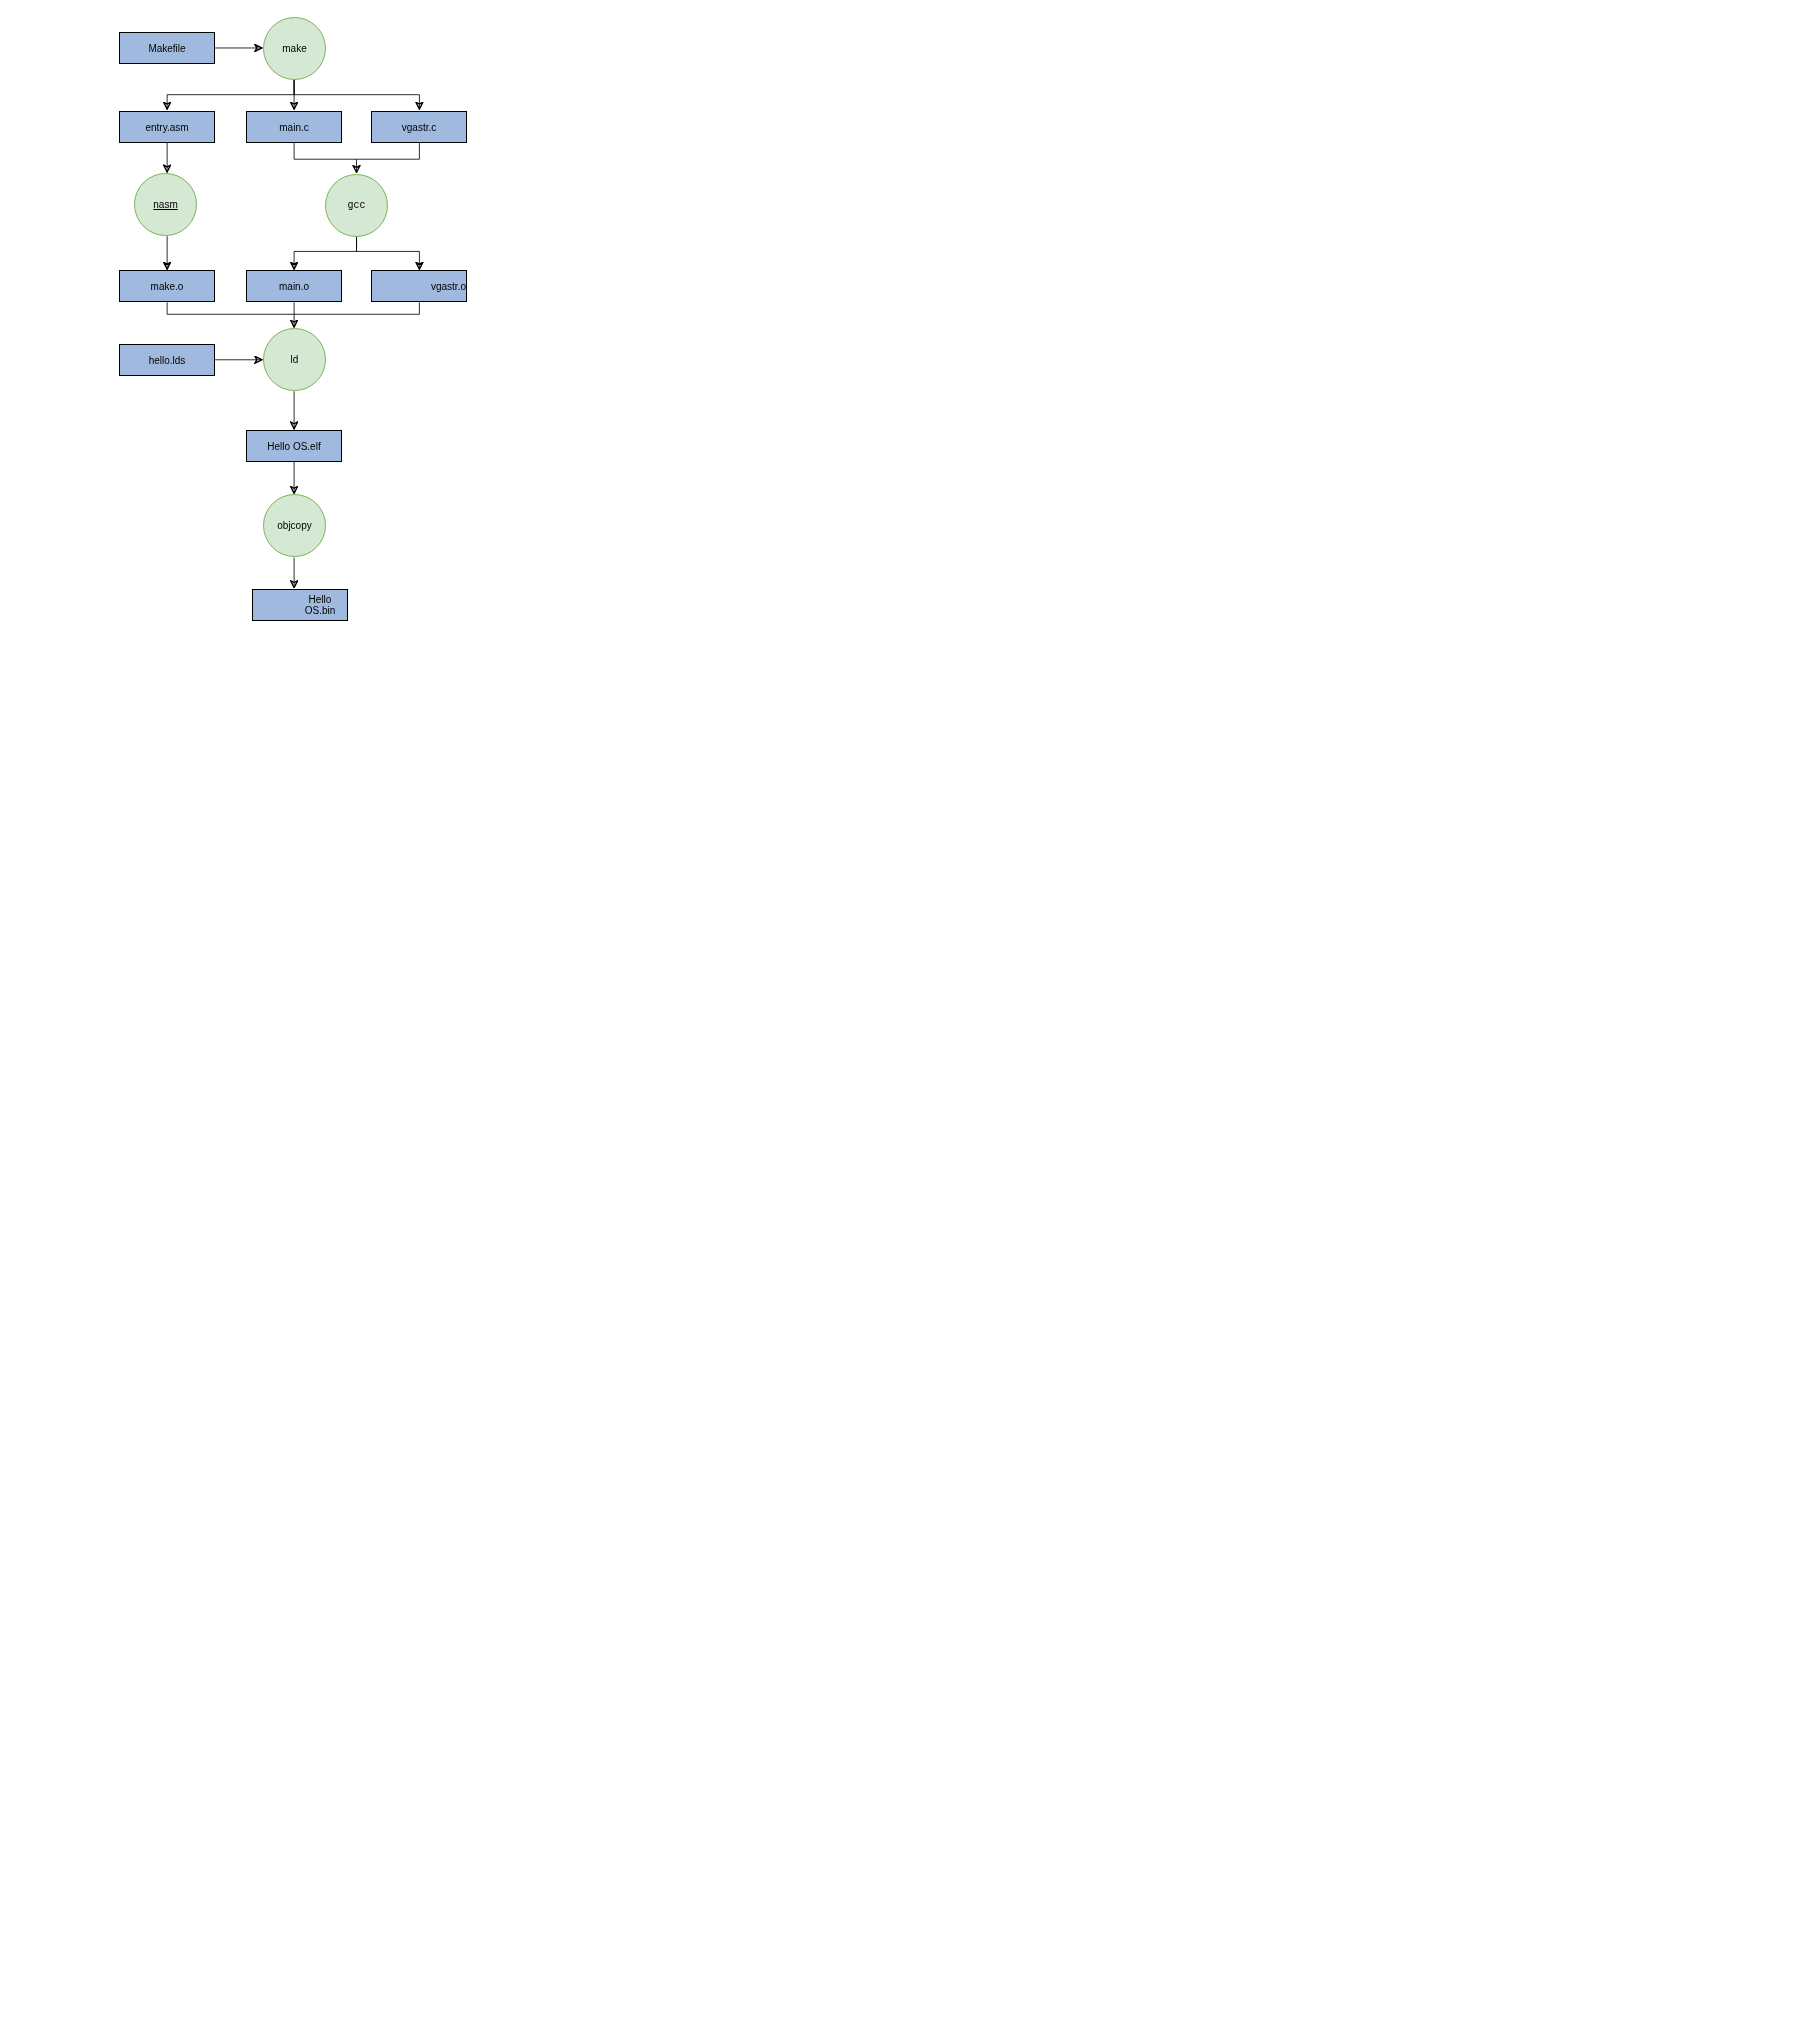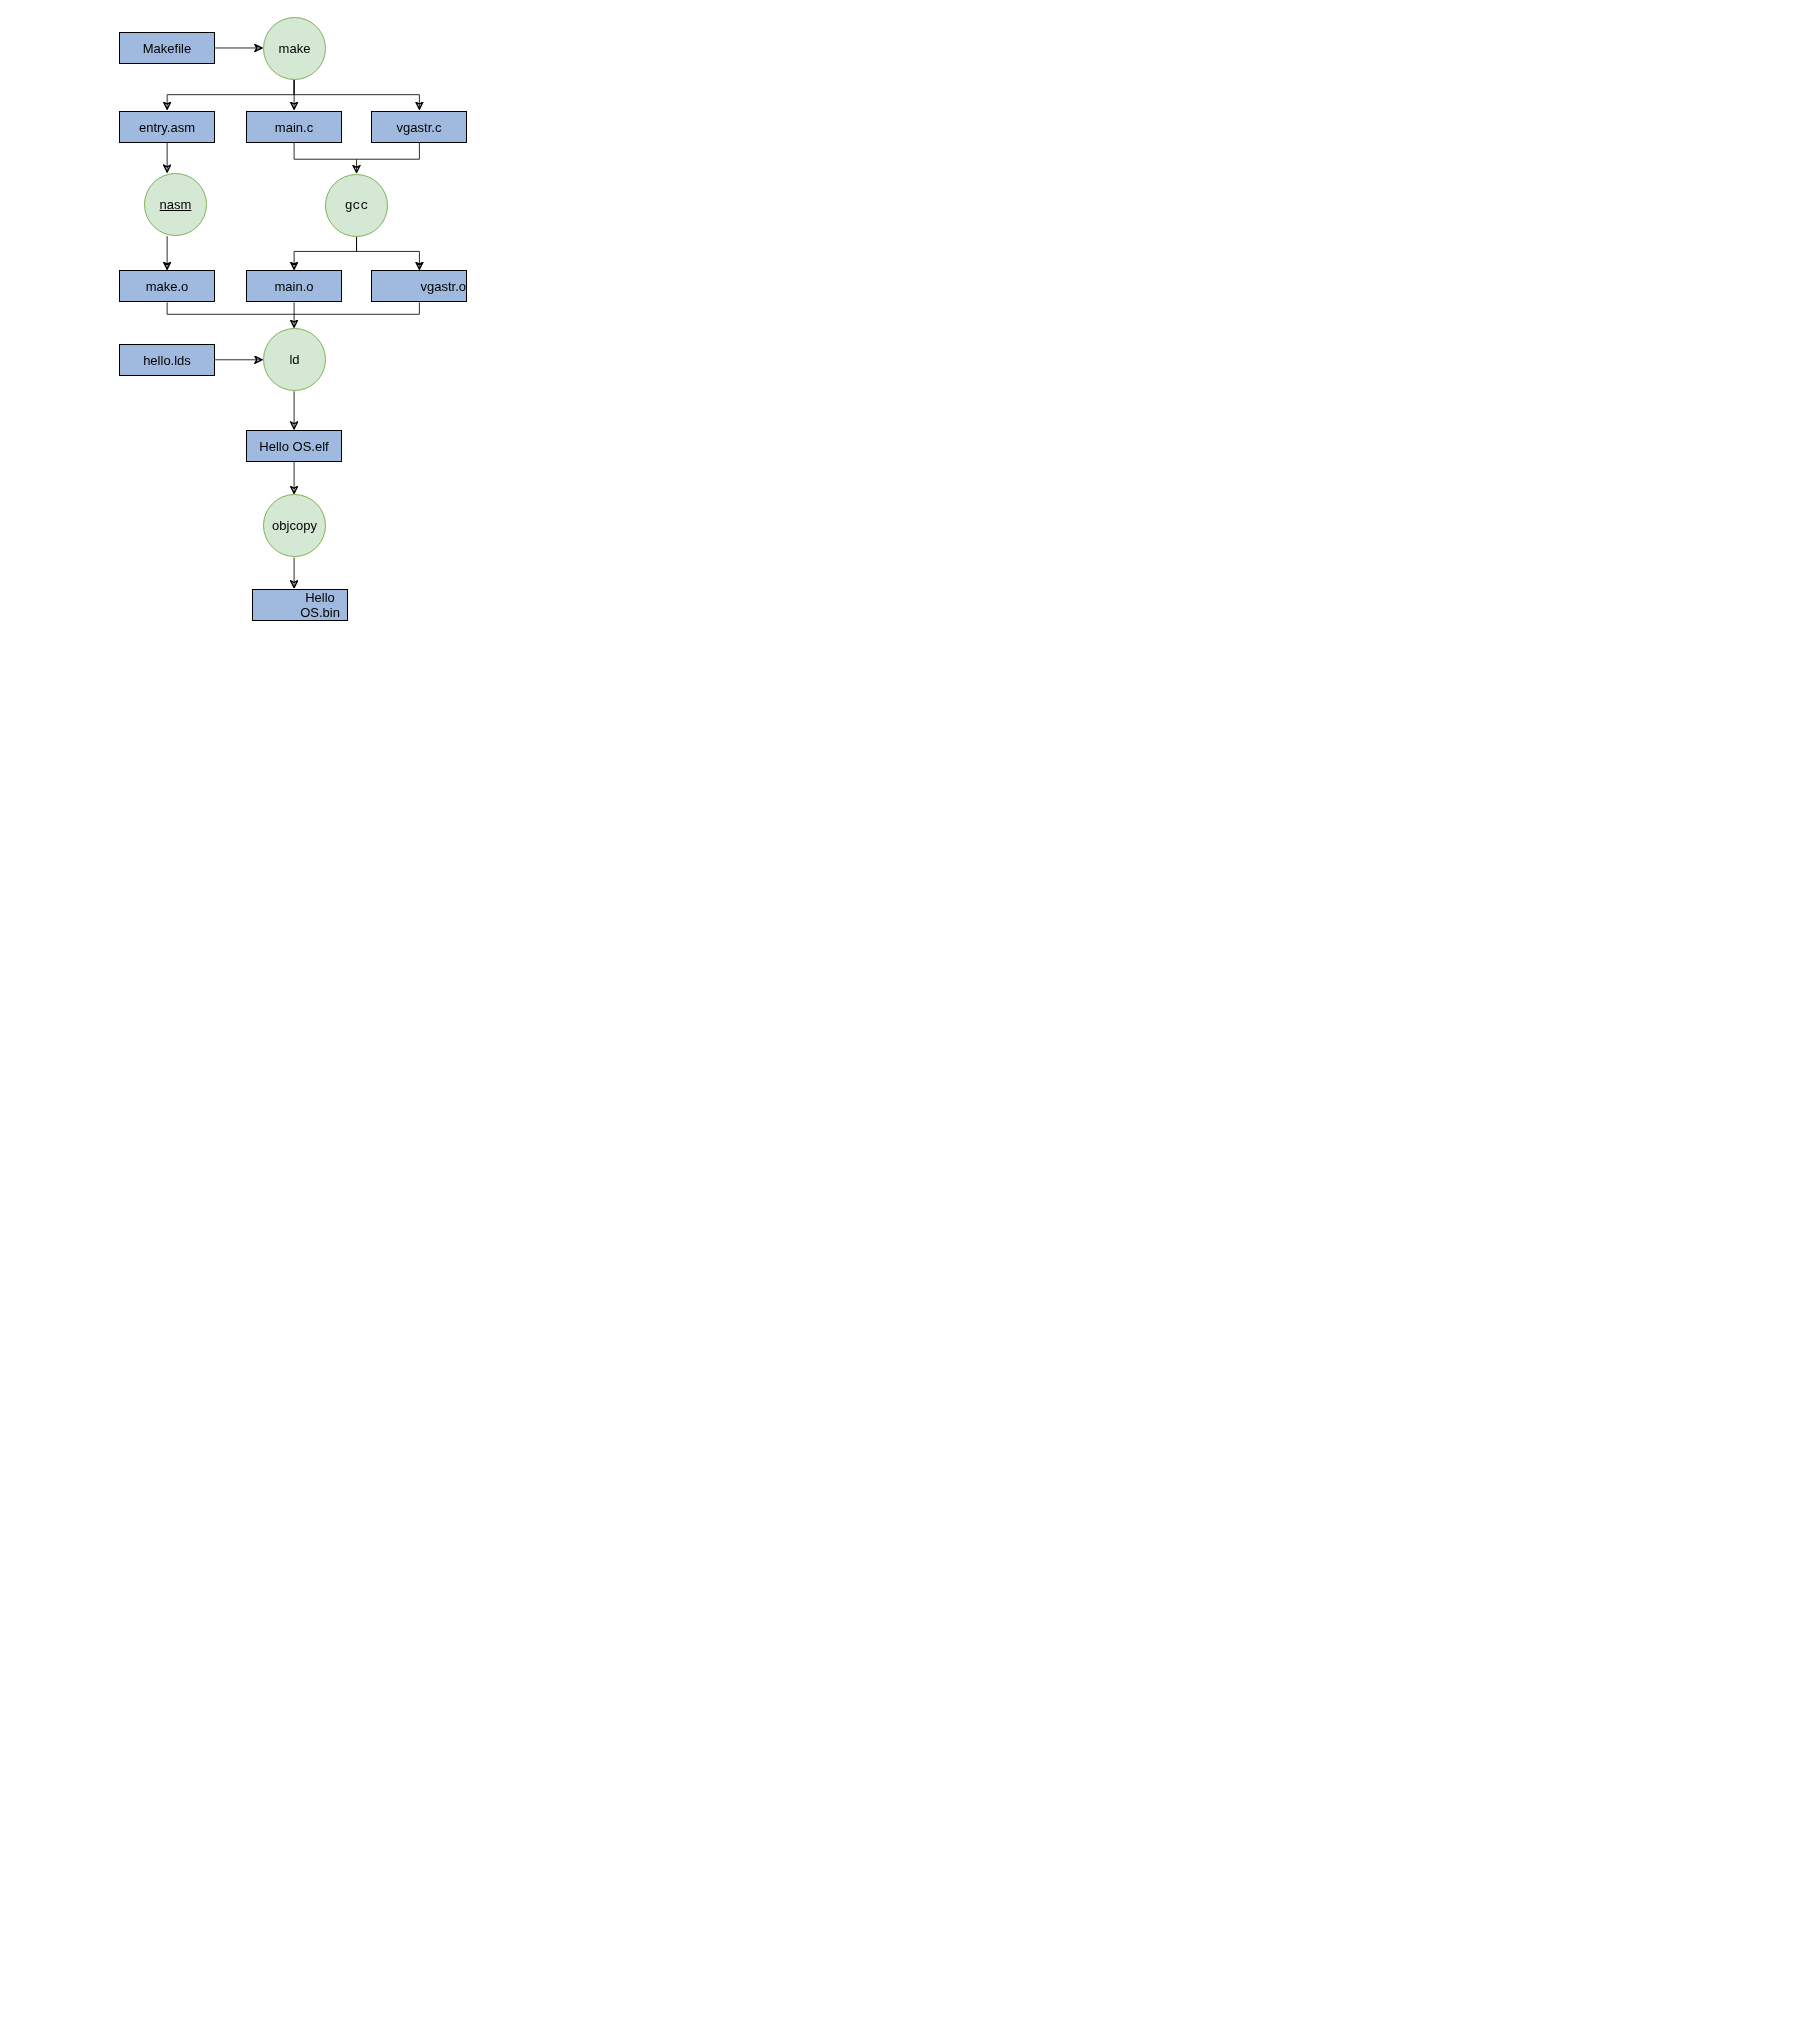--- a/index.html
+++ b/index.html
@@ -10,21 +10,21 @@
     font-family:"Liberation Sans", sans-serif;
     overflow:hidden;
   }
   svg.edges{position:absolute;left:0;top:0;width:570px;height:641px;}
   svg.edges path{stroke:var(--arrow-color,#000000);stroke-width:2;fill:none;}
   .node{
     position:absolute;
     display:flex;align-items:center;justify-content:center;
     text-align:center;
     color:var(--text-color,#000000);
-    font-size:13px;
+    font-size:10px;
     box-sizing:border-box;
     user-select:none;
   }
   .node.rect{
     width:96px;height:32px;
     background:var(--file-fill,#A0B9DE);
     border:1px solid var(--file-stroke,#000000);
   }
   .node.circle{
     width:63px;height:63px;
@@ -73,21 +73,21 @@
   <div class="node rect" style="left:119px; top:111px;">
       <span>entry.asm</span>
     </div>
   <div class="node rect" style="left:246px; top:111px;">
       <span>main.c</span>
     </div>
   <div class="node rect" style="left:371px; top:111px;">
       <span>vgastr.c</span>
     </div>
 
-  <div class="node circle" style="left:144px; top:173px;text-decoration:underline;">
+  <div class="node circle" style="left:134px; top:173px;text-decoration:underline;">
       <span>nasm</span>
     </div>
   <div class="node circle" style="left:325px; top:174px;font-family:Liberation Mono, monospace;">
       <span>gcc</span>
     </div>
 
   <div class="node rect" style="left:119px; top:270px;">
       <span>make.o</span>
     </div>
   <div class="node rect" style="left:246px; top:270px;">

